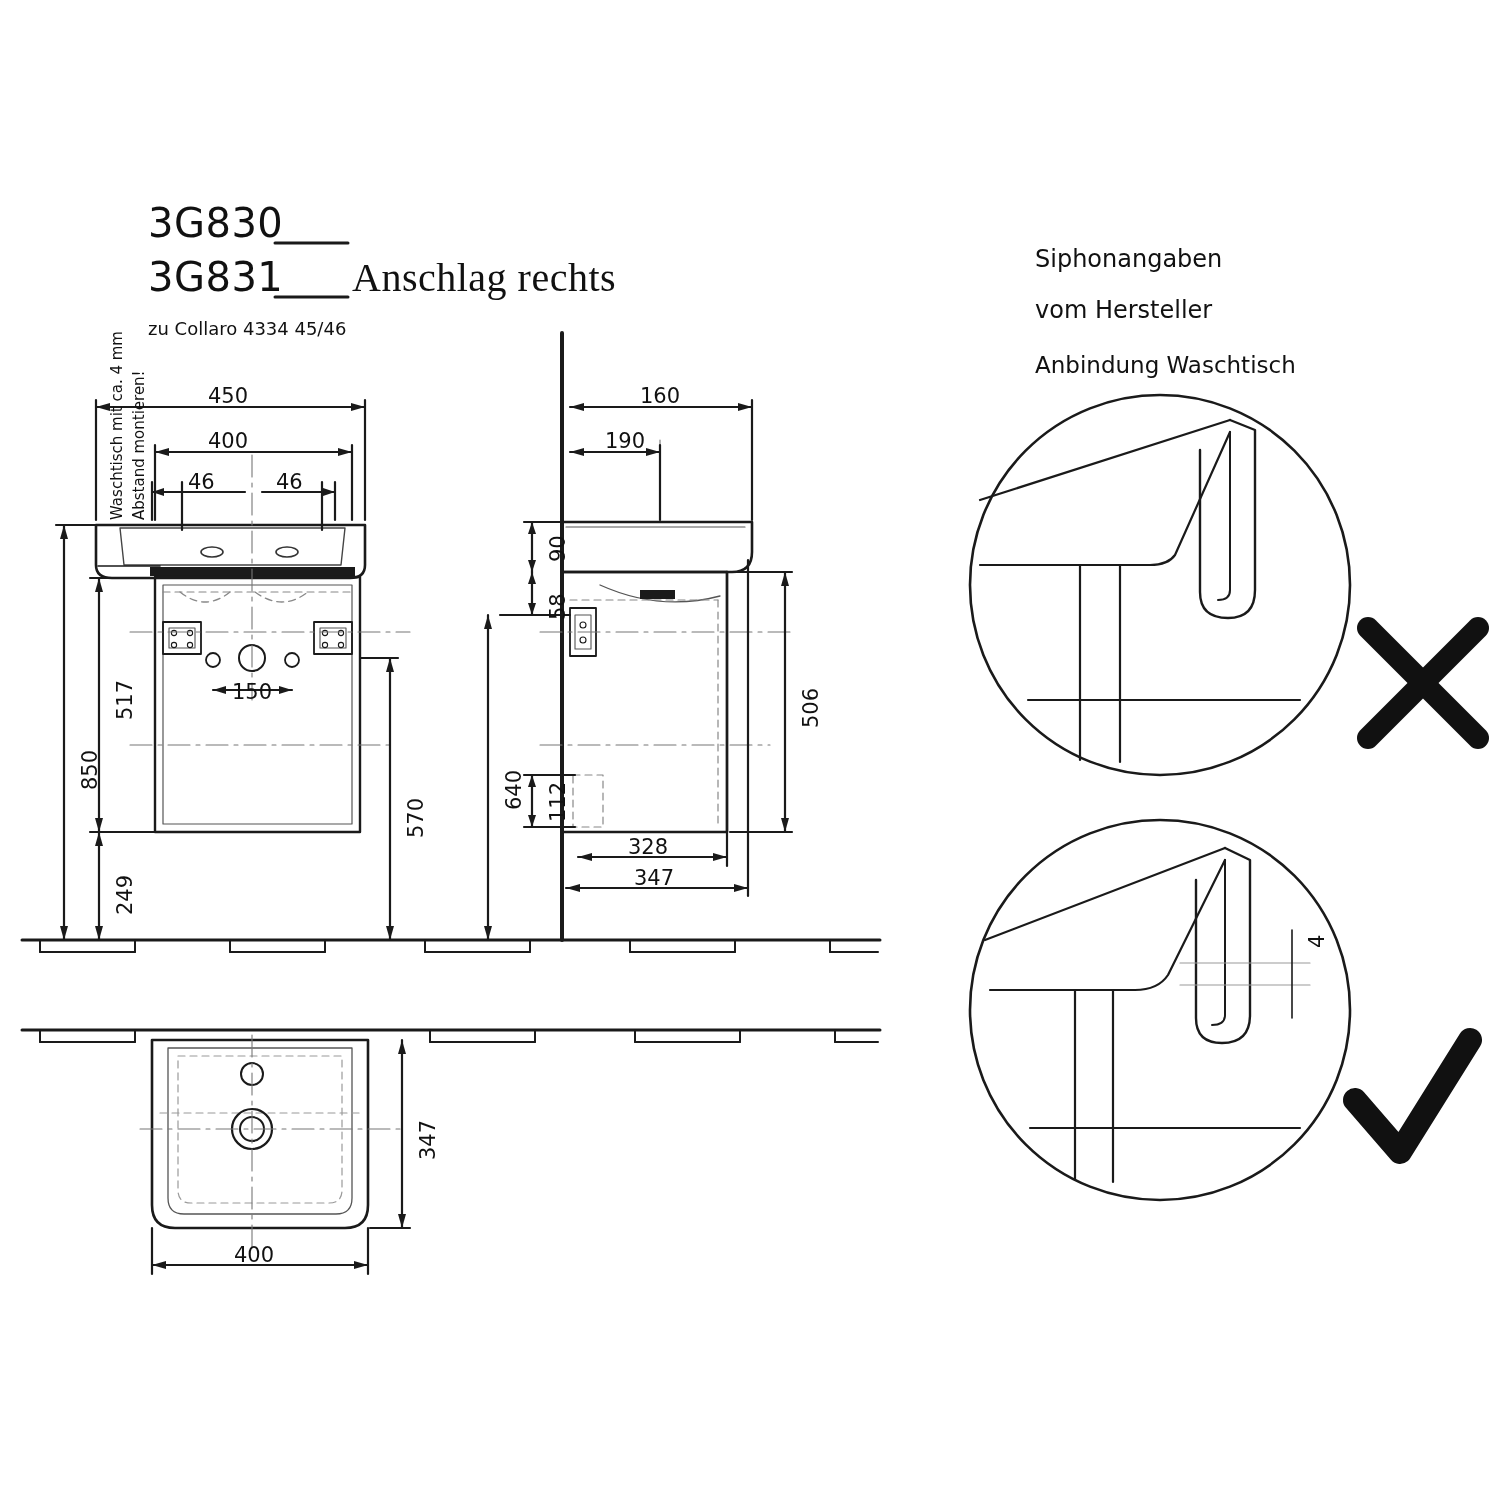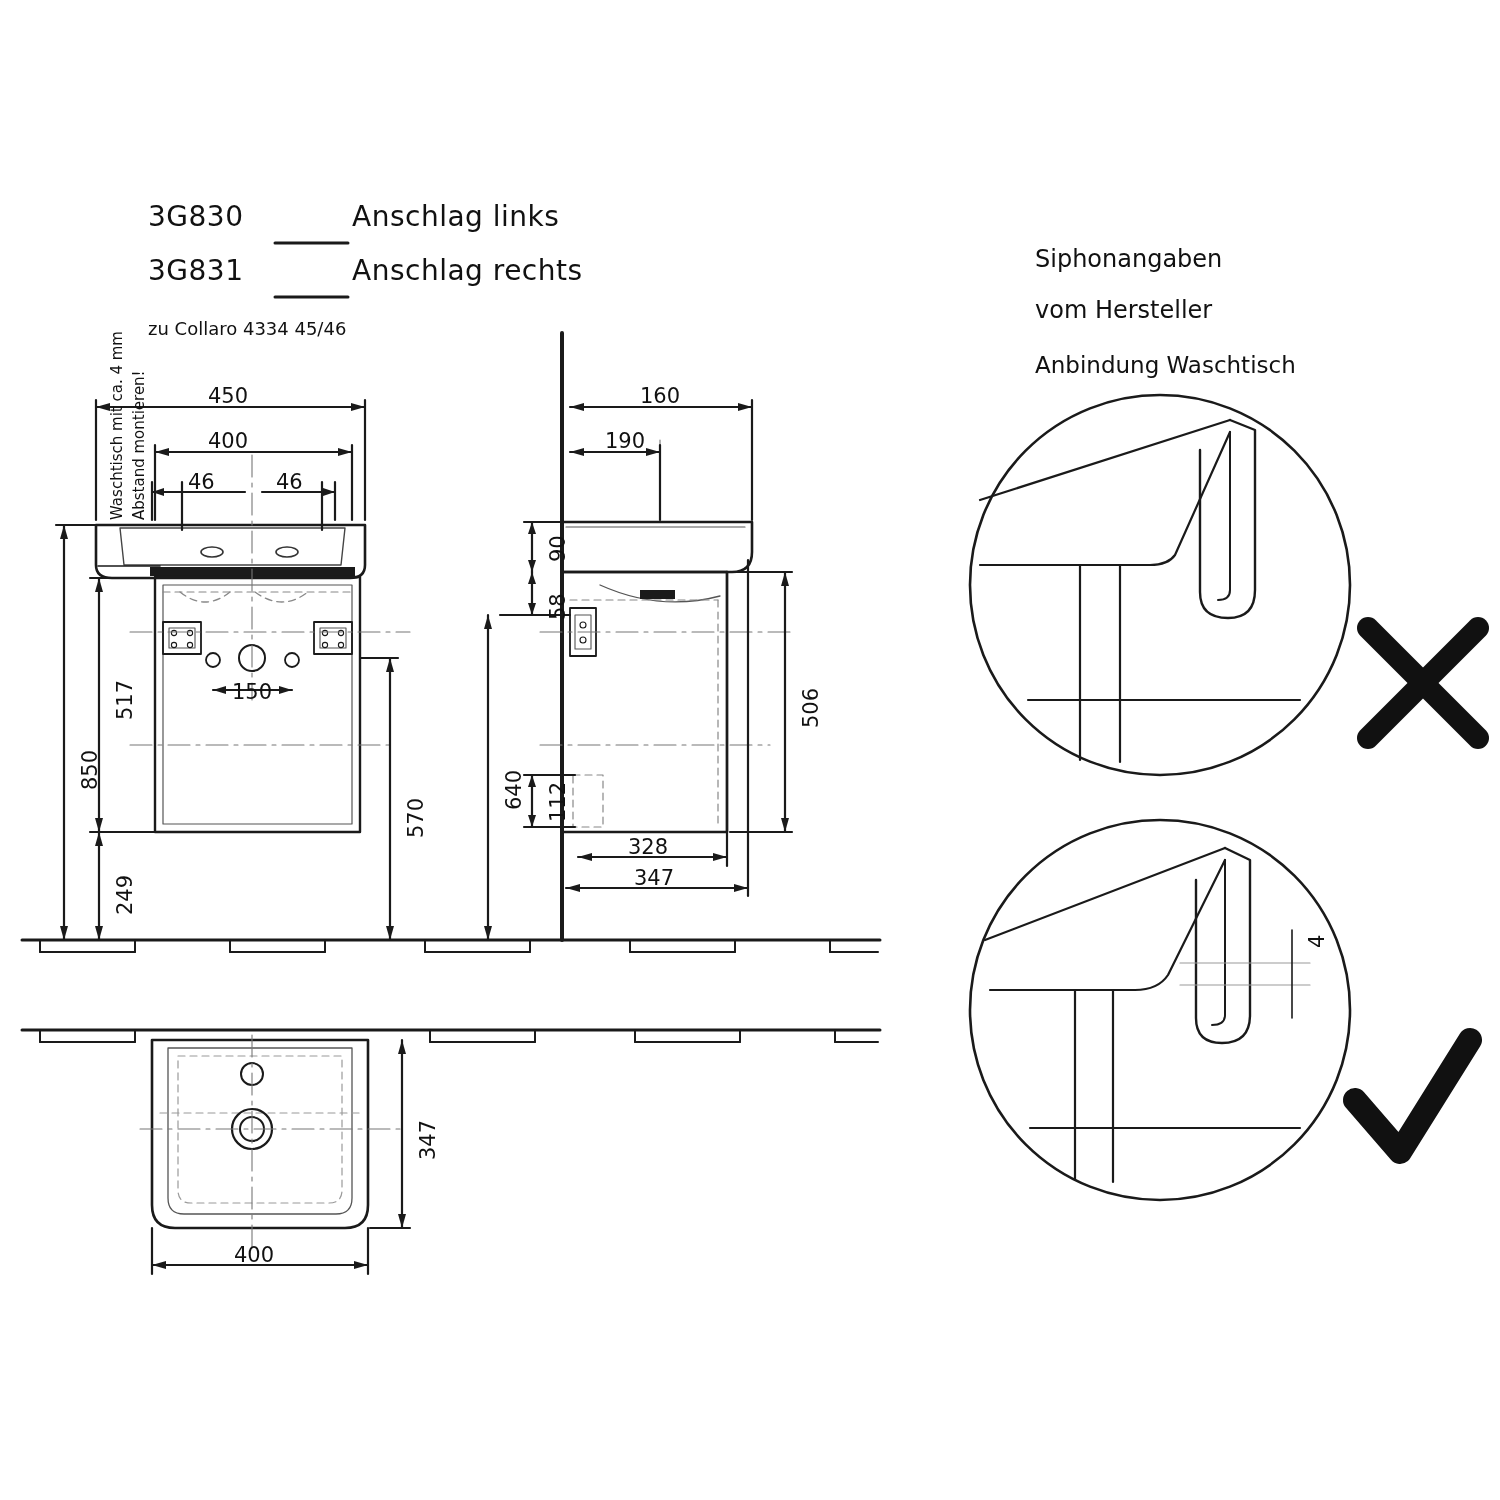--- a/index.html
+++ b/index.html
@@ -1,21 +1,21 @@
 <!DOCTYPE html>
 <html><head>
 <meta charset="utf-8">
 <style>
   html,body{margin:0;padding:0;background:#ffffff;}
   body{width:1500px;height:1500px;position:relative;overflow:hidden;
        font-family:"DejaVu Sans", sans-serif;color:#111;}
   .root{position:absolute;left:0;top:0;width:1500px;height:1500px;}
   svg{position:absolute;left:0;top:0;width:1500px;height:1500px;}
   .txt{position:absolute;white-space:nowrap;font-family:"DejaVu Sans", sans-serif;color:#111;}
-  .title{font-size:28px;letter-spacing:0.5px;}
+  .title{font-size:40px;letter-spacing:0.5px;}
   .sub{font-size:18px;}
   .dim{font-size:21px;}
   .vert{transform-origin:0 0;transform:rotate(-90deg);}
   .hdr{font-size:24px;}
   .hdr2{font-size:23px;}
   .tiny{font-size:15px;}
 </style>
 </head>
 <body>
 
@@ -271,23 +271,22 @@
       <line x1="1478" y1="628" x2="1368" y2="738"></line>
     </g>
 
     <g stroke="#111" stroke-width="24" stroke-linecap="round" stroke-linejoin="round" fill="none">
       <path d="M1355 1100 L1400 1152 L1470 1040"></path>
     </g>
   </g>
 </svg>
 
 <div class="txt title" style="left:148px;top:200px;">3G830</div>
-<div class="txt title" style="left:352px;top:200px;">Anschlag links</div>
 <div class="txt title" style="left:148px;top:254px;">3G831</div>
-<div class="txt title" style="left:352px;top:254px;">Anschlag rechts</div>
+<div class="txt title" style="left:352px;top:254px;font-family:Liberation Serif, serif;">Anschlag rechts</div>
 <div class="txt sub" style="left:148px;top:318px;">zu Collaro 4334 45/46</div>
 
 <div class="txt tiny vert" style="left:108px;top:520px;">Waschtisch mit ca. 4 mm</div>
 <div class="txt tiny vert" style="left:130px;top:520px;">Abstand montieren!</div>
 
 <div class="txt dim" style="left:208px;top:384px;">450</div>
 <div class="txt dim" style="left:208px;top:429px;">400</div>
 <div class="txt dim" style="left:188px;top:470px;">46</div>
 <div class="txt dim" style="left:276px;top:470px;">46</div>
 <div class="txt dim vert" style="left:78px;top:790px;">850</div>

